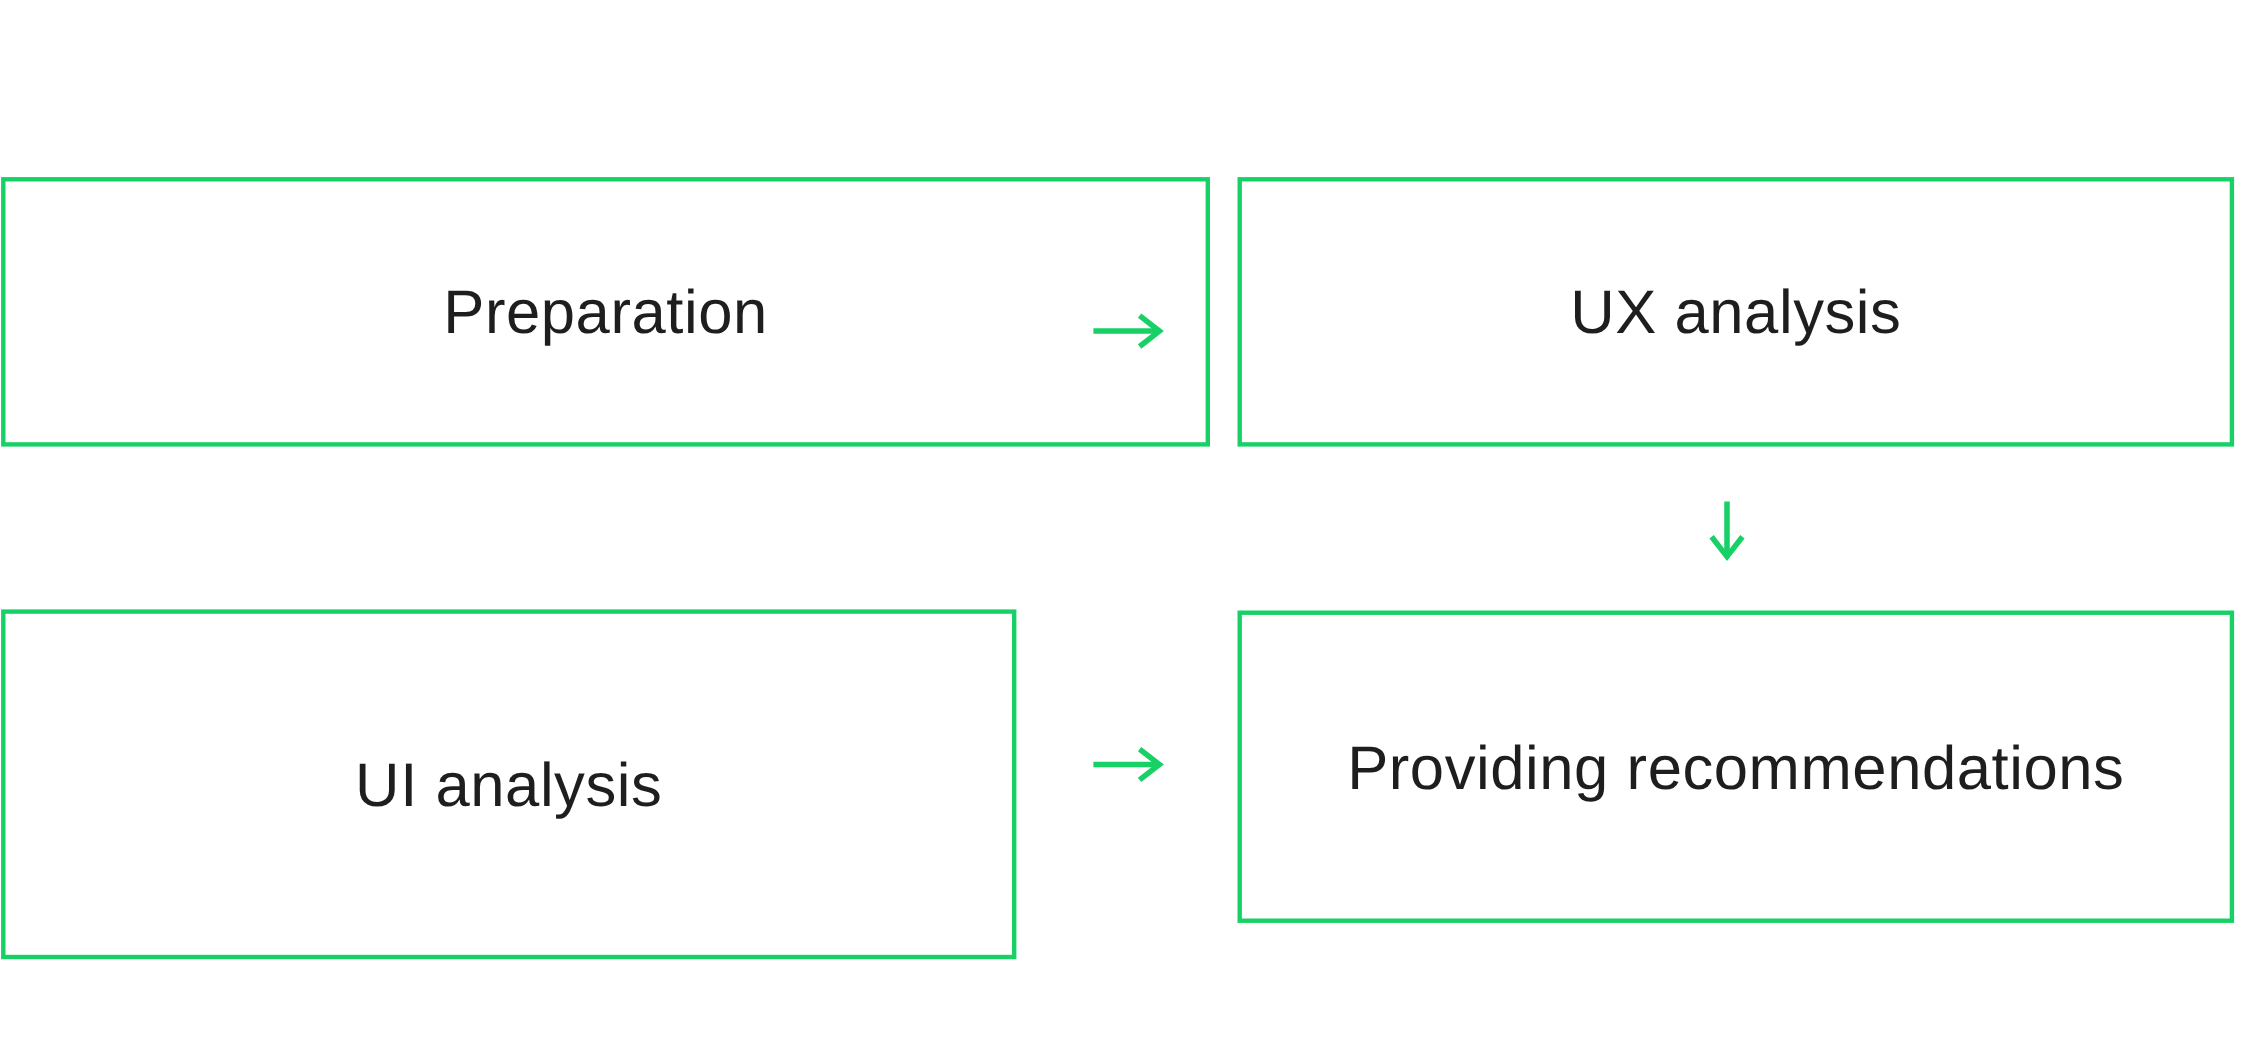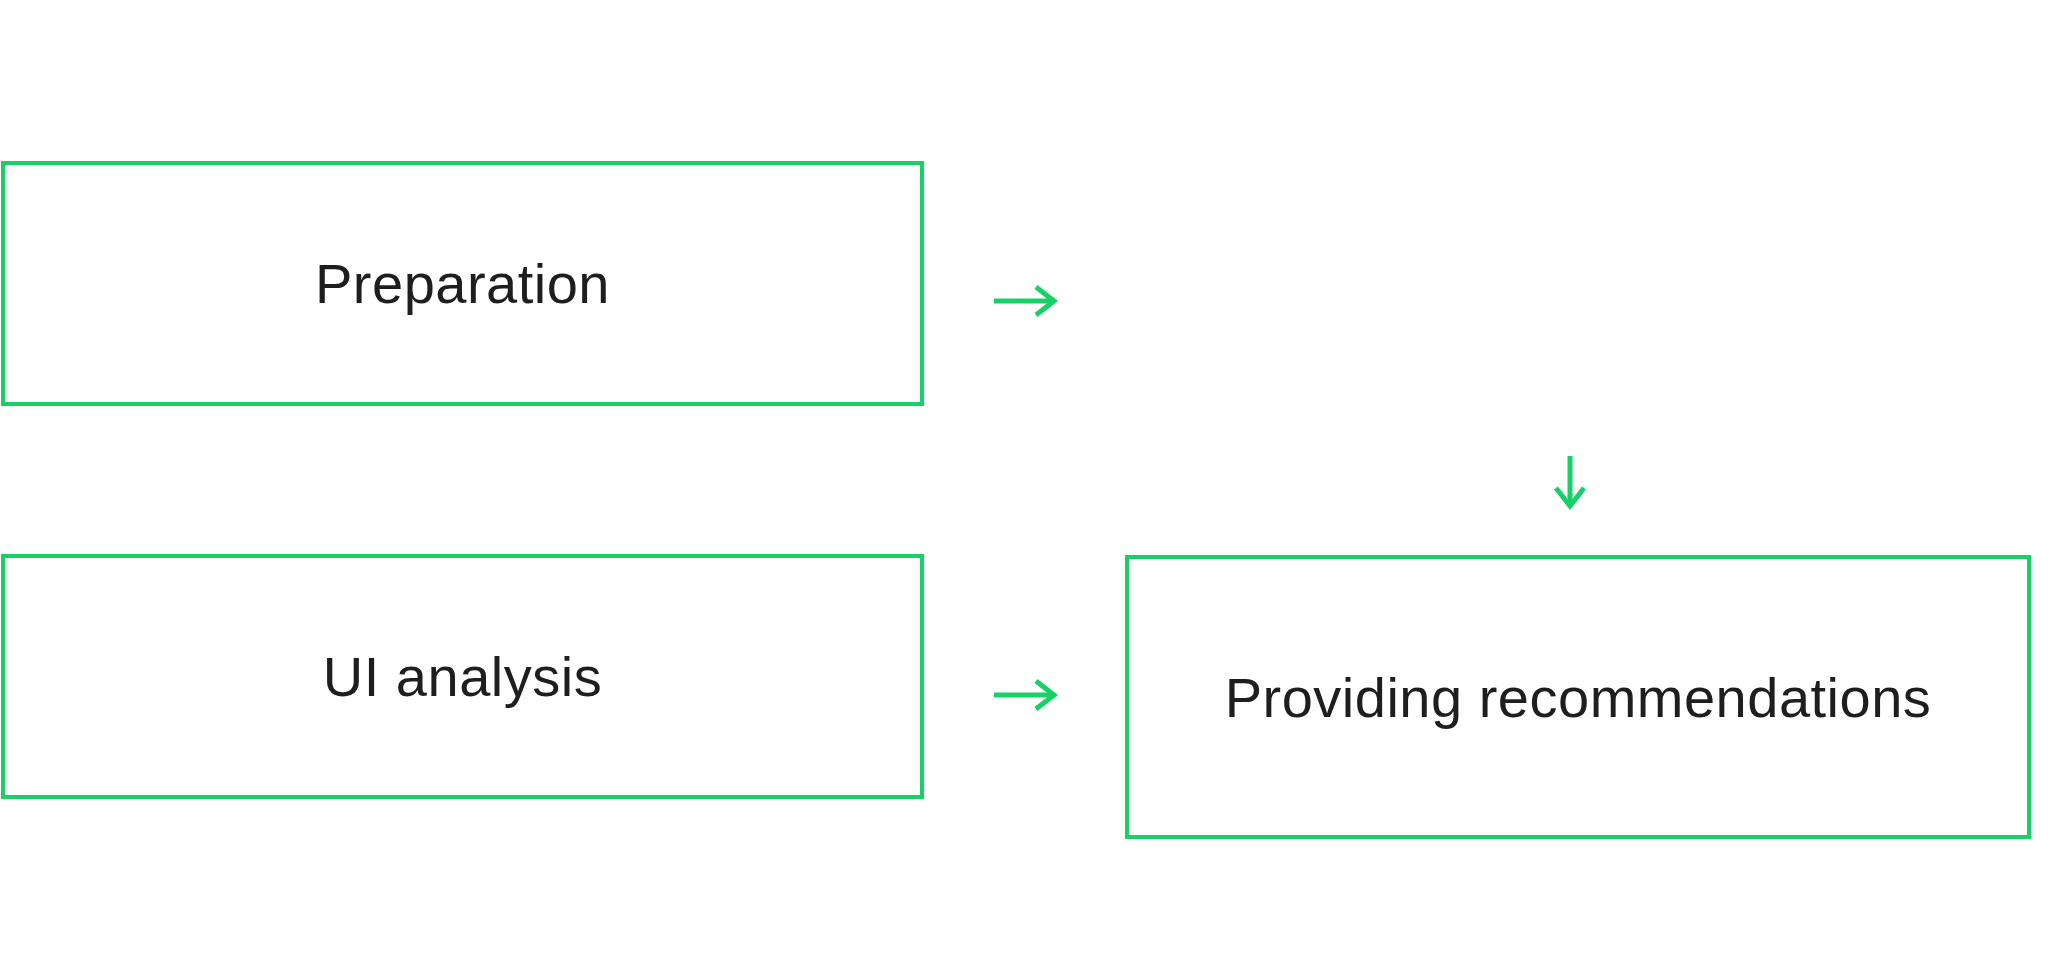--- a/index.html
+++ b/index.html
@@ -27,23 +27,23 @@
     align-items: center;
     justify-content: center;
   }
   .node-label {
     font-size: 56px;
     font-weight: 400;
     color: var(--text);
     letter-spacing: 0.5px;
     white-space: nowrap;
   }
-  .node-preparation   { left: 1px;    top: 161px; width: 923px; height: 245px; }
+  .node-preparation   { left: 1px;    top: 161px; width: 1099px; height: 245px; }
   .node-ux-analysis   { left: 1125px; top: 161px; width: 906px; height: 245px; }
-  .node-ui-analysis   { left: 1px;    top: 554px; width: 923px; height: 245px; }
+  .node-ui-analysis   { left: 1px;    top: 554px; width: 923px; height: 318px; }
   .node-providing-rec { left: 1125px; top: 555px; width: 906px; height: 284px; }
   .arrow {
     position: absolute;
     color: var(--accent);
     display: block;
   }
   .arrow-right-1 { left: 993px;  top: 277px; }
   .arrow-right-2 { left: 993px;  top: 671px; }
   .arrow-down-1  { left: 1548px; top: 455px; }
   .arrow line, .arrow polyline {
@@ -54,20 +54,23 @@
 </style>
 </head>
 <body>
 
 <div class="canvas">
 
   <div class="node node-preparation">
     <span class="node-label">Preparation</span>
   </div>
 
+  <div class="node node-ux-analysis">
+    <span class="node-label">UX analysis</span>
+  </div>
 
   <div class="node node-ui-analysis">
     <span class="node-label">UI analysis</span>
   </div>
 
   <div class="node node-providing-rec">
     <span class="node-label">Providing recommendations</span>
   </div>
 
   <svg class="arrow arrow-right-1" width="66" height="48" viewBox="0 0 66 48" aria-hidden="true">

